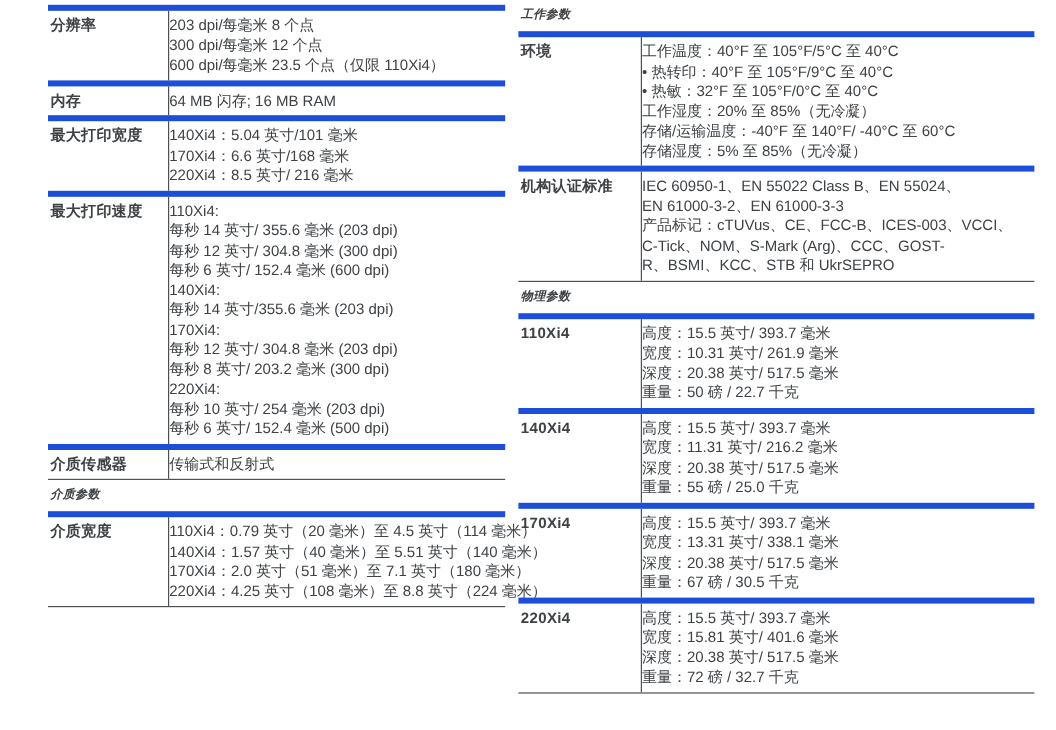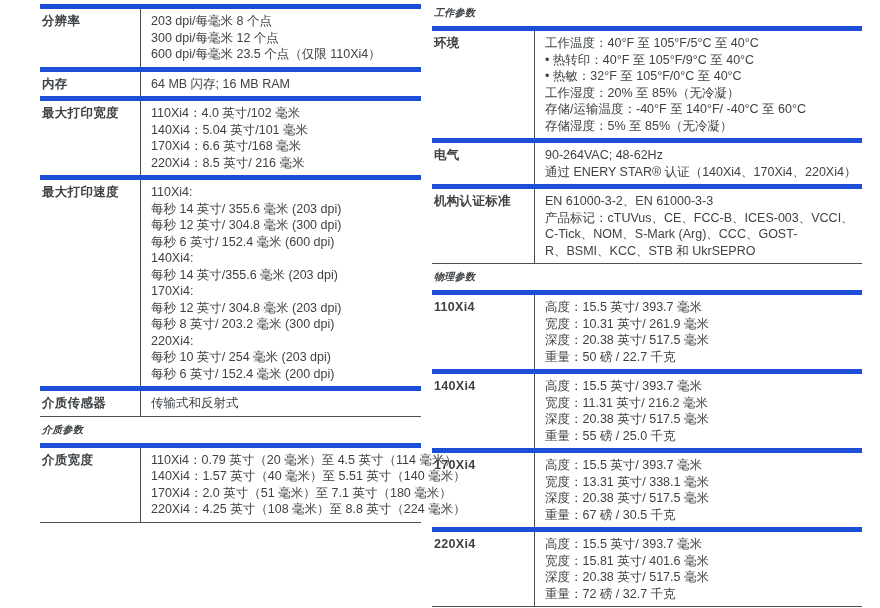--- a/index.html
+++ b/index.html
@@ -59,21 +59,21 @@
     font-size: 12.5px;
     line-height: 16.5px;
     letter-spacing: 0.3px;
   }
   .col-right .spec-label {
     flex: 0 0 94px;
   }
   .spec-value {
     flex: 1;
     border-left: 1px solid #4d5154;
-    padding: 4px 2px 4px 10px;
+    padding: 4px 2px 4px 0;
     font-size: 12.5px;
     line-height: 16.5px;
   }
   .spec-line {
     display: block;
     white-space: nowrap;
   }
   .spec-line.bold {
     font-weight: normal;
   }
@@ -93,41 +93,40 @@
       </div>
       <div class="spec-row">
         <div class="spec-label">内存</div>
         <div class="spec-value">
           <span class="spec-line">64 MB 闪存; 16 MB RAM</span>
         </div>
       </div>
       <div class="spec-row">
         <div class="spec-label">最大打印宽度</div>
         <div class="spec-value">
-          <span class="spec-line">110Xi4：4.0 英寸/102 毫米</span>
           <span class="spec-line">140Xi4：5.04 英寸/101 毫米</span>
           <span class="spec-line">170Xi4：6.6 英寸/168 毫米</span>
           <span class="spec-line">220Xi4：8.5 英寸/ 216 毫米</span>
         </div>
       </div>
       <div class="spec-row">
         <div class="spec-label">最大打印速度</div>
         <div class="spec-value">
           <span class="spec-line bold">110Xi4:</span>
           <span class="spec-line">每秒 14 英寸/ 355.6 毫米 (203 dpi)</span>
           <span class="spec-line">每秒 12 英寸/ 304.8 毫米 (300 dpi)</span>
           <span class="spec-line">每秒 6 英寸/ 152.4 毫米 (600 dpi)</span>
           <span class="spec-line bold">140Xi4:</span>
           <span class="spec-line">每秒 14 英寸/355.6 毫米 (203 dpi)</span>
           <span class="spec-line bold">170Xi4:</span>
           <span class="spec-line">每秒 12 英寸/ 304.8 毫米 (203 dpi)</span>
           <span class="spec-line">每秒 8 英寸/ 203.2 毫米 (300 dpi)</span>
           <span class="spec-line bold">220Xi4:</span>
           <span class="spec-line">每秒 10 英寸/ 254 毫米 (203 dpi)</span>
-          <span class="spec-line">每秒 6 英寸/ 152.4 毫米 (200 dpi)</span>
+          <span class="spec-line">每秒 6 英寸/ 152.4 毫米 (500 dpi)</span>
         </div>
       </div>
       <div class="spec-row">
         <div class="spec-label">介质传感器</div>
         <div class="spec-value">
           <span class="spec-line">传输式和反射式</span>
         </div>
       </div>
       <div class="section-header">介质参数</div>
       <div class="spec-row">
@@ -147,29 +146,23 @@
         <div class="spec-value">
           <span class="spec-line">工作温度：40°F 至 105°F/5°C 至 40°C</span>
           <span class="spec-line">•  热转印：40°F 至 105°F/9°C 至 40°C</span>
           <span class="spec-line">•  热敏：32°F 至 105°F/0°C 至 40°C</span>
           <span class="spec-line">工作湿度：20% 至 85%（无冷凝）</span>
           <span class="spec-line">存储/运输温度：-40°F 至 140°F/ -40°C 至 60°C</span>
           <span class="spec-line">存储湿度：5% 至 85%（无冷凝）</span>
         </div>
       </div>
       <div class="spec-row">
-        <div class="spec-label">电气</div>
-        <div class="spec-value">
-          <span class="spec-line">90-264VAC; 48-62Hz</span>
-          <span class="spec-line">通过 ENERY STAR® 认证（140Xi4、170Xi4、220Xi4）</span>
-        </div>
-      </div>
-      <div class="spec-row">
         <div class="spec-label">机构认证标准</div>
         <div class="spec-value">
+          <span class="spec-line">IEC 60950-1、EN 55022 Class B、EN 55024、</span>
           <span class="spec-line">EN 61000-3-2、EN 61000-3-3</span>
           <span class="spec-line">产品标记：cTUVus、CE、FCC-B、ICES-003、VCCI、</span>
           <span class="spec-line">C-Tick、NOM、S-Mark (Arg)、CCC、GOST-</span>
           <span class="spec-line">R、BSMI、KCC、STB 和 UkrSEPRO</span>
         </div>
       </div>
       <div class="section-header">物理参数</div>
       <div class="spec-row">
         <div class="spec-label">110Xi4</div>
         <div class="spec-value">

